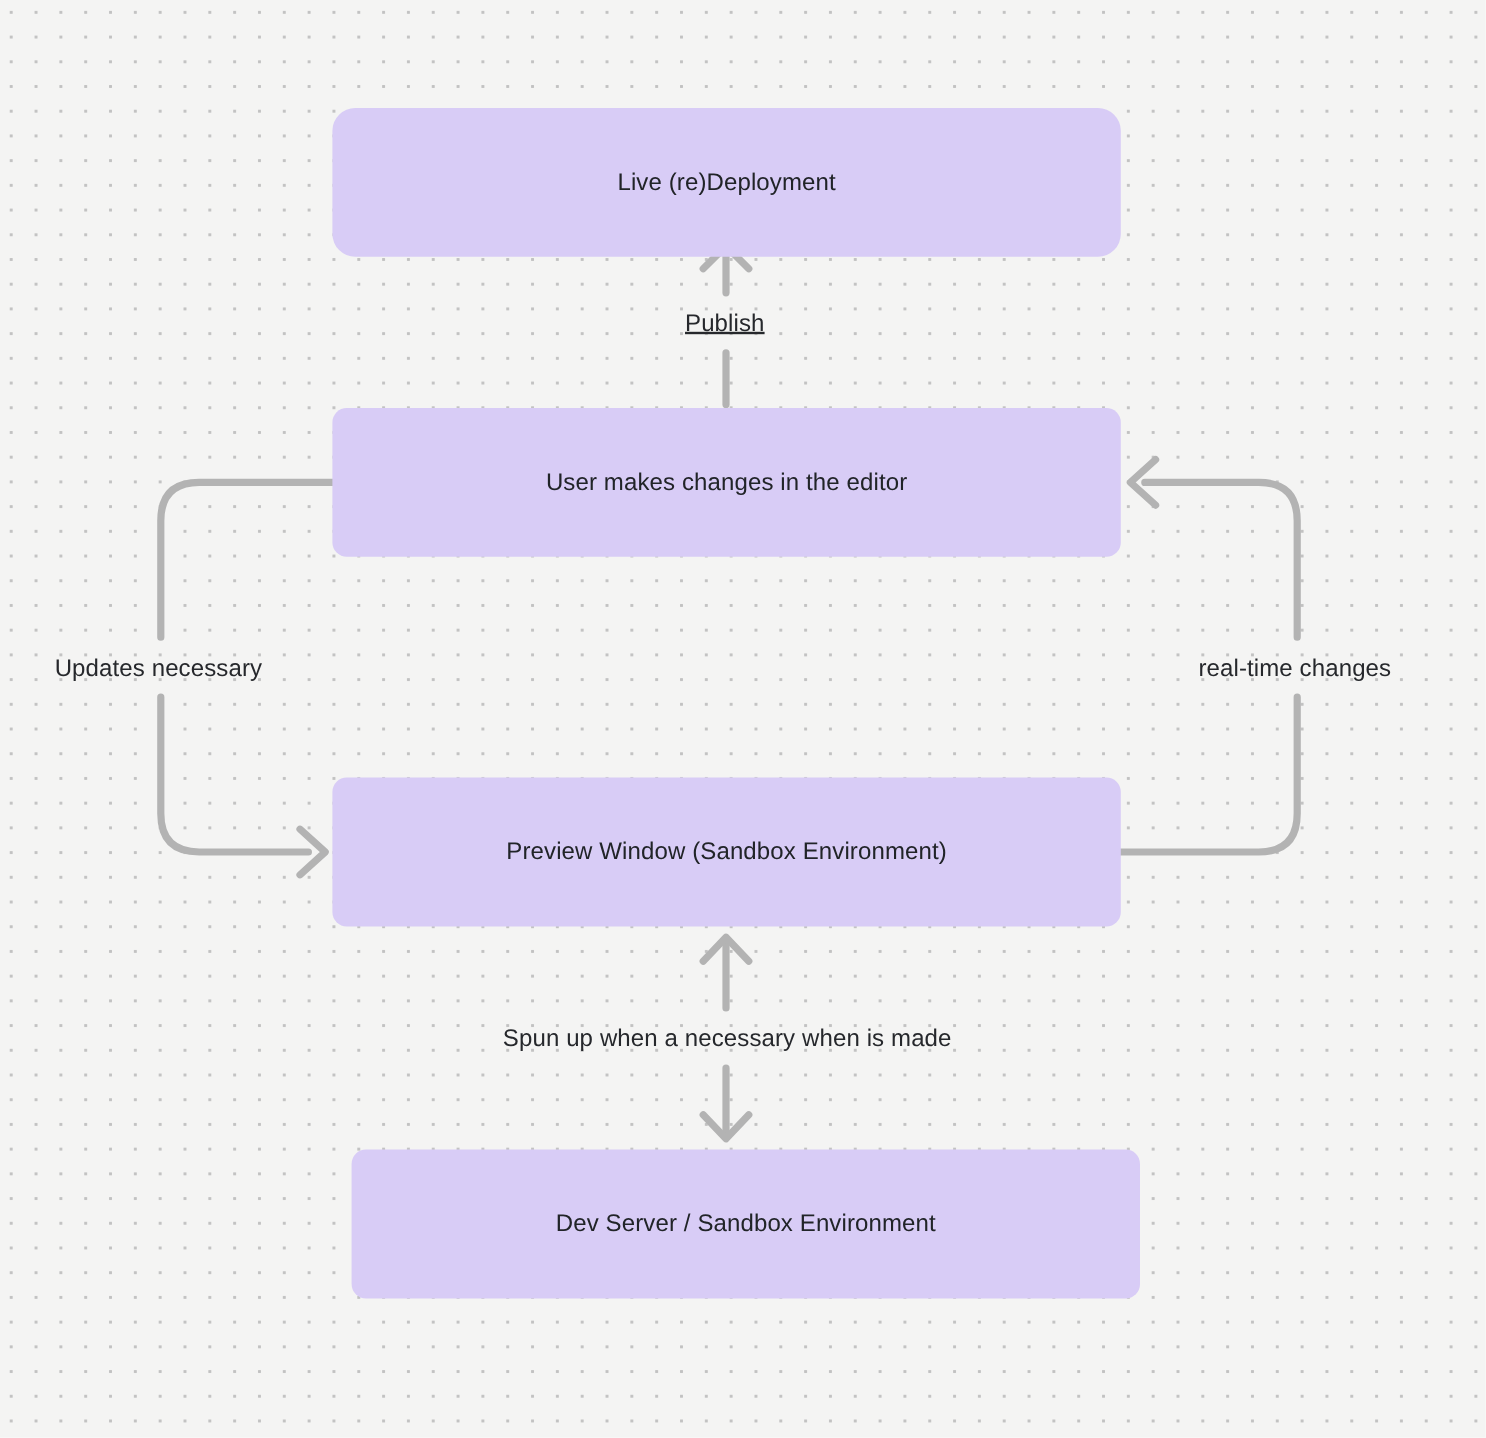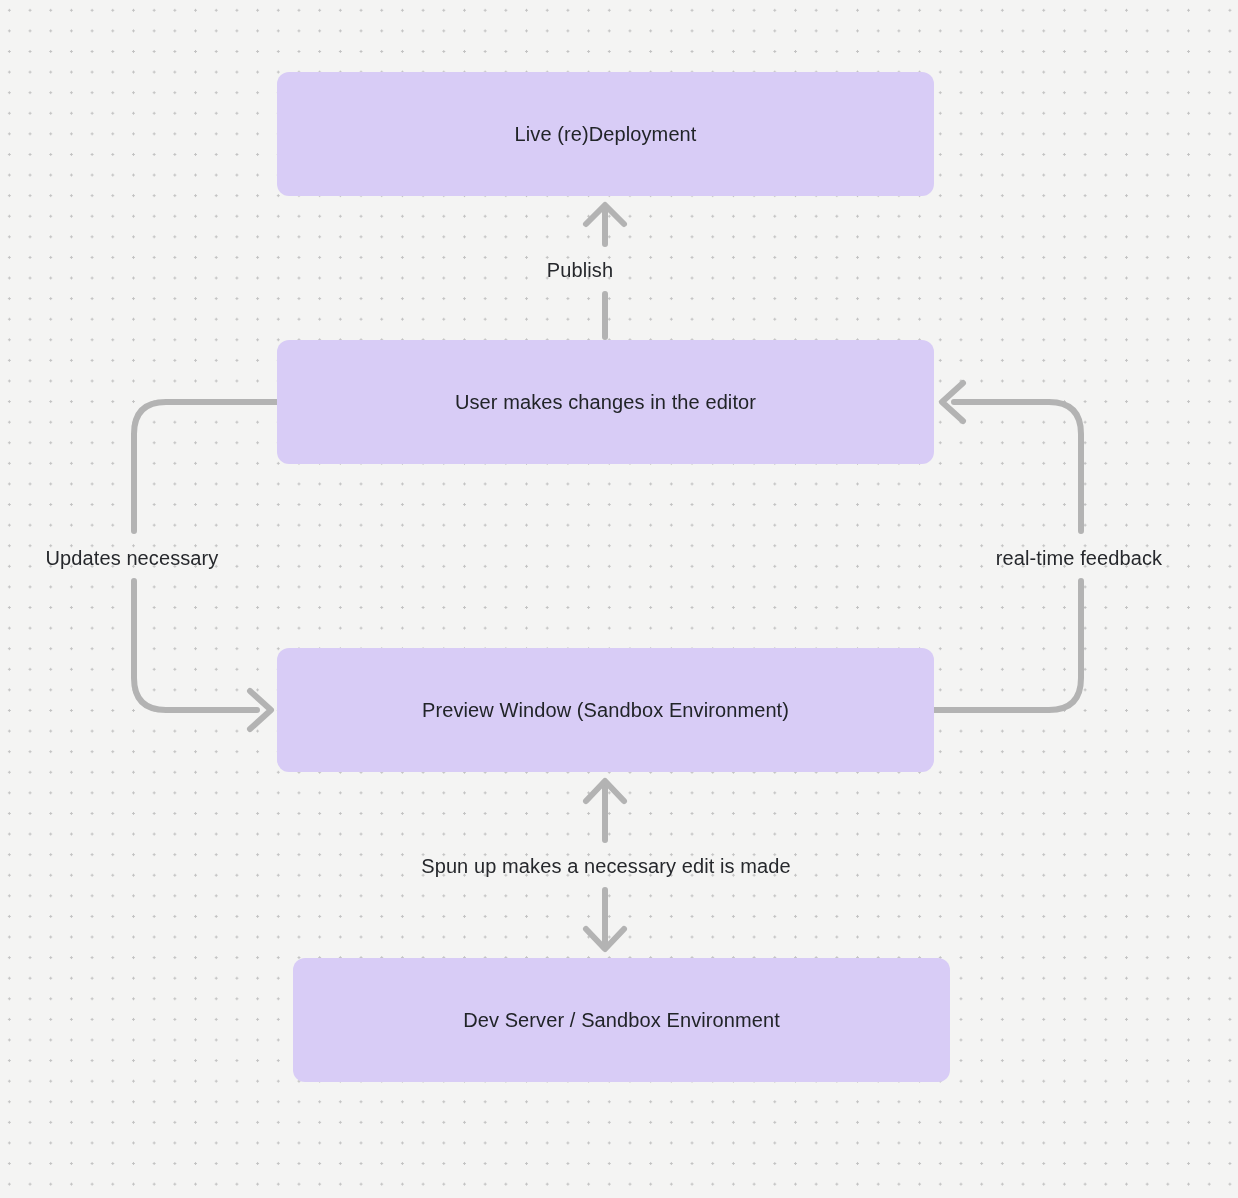--- a/index.html
+++ b/index.html
@@ -49,33 +49,33 @@
     display: flex;
     align-items: center;
     justify-content: center;
   }
   .node-label {
     color: var(--node-text);
     font-size: 20px;
     line-height: 1.2;
     letter-spacing: 0.1px;
   }
-  .node-live   { top: 72px;  }
+  .node-live   { top: 90px; border-radius: 19px;  }
   .node-editor { top: 340px; }
   .node-preview{ top: 648px; }
   .node-dev    { top: 958px; margin-left: 16px; }
   .edge-label {
     position: absolute;
     transform: translate(-50%, -50%);
     color: var(--label-text);
     font-size: 20px;
     white-space: nowrap;
     letter-spacing: 0.1px;
   }
-  .label-publish  { left: 580px;  top: 270px; }
+  .label-publish  { left: 604px;  top: 270px; text-decoration: underline; }
   .label-updates  { left: 132px;  top: 558px; }
   .label-feedback { left: 1079px; top: 558px; }
   .label-spunup   { left: 606px;  top: 866px; }
 </style>
 </head>
 <body>
 
 <div class="canvas">
 
   <svg class="edges-svg" viewBox="0 0 1238 1198" aria-hidden="true">
@@ -117,16 +117,16 @@
   <div class="node node-preview">
     <span class="node-label">Preview Window (Sandbox Environment)</span>
   </div>
 
   <div class="node node-dev">
     <span class="node-label">Dev Server / Sandbox Environment</span>
   </div>
 
   <div class="edge-label label-publish">Publish</div>
   <div class="edge-label label-updates">Updates necessary</div>
-  <div class="edge-label label-feedback">real-time feedback</div>
-  <div class="edge-label label-spunup">Spun up makes a necessary edit is made</div>
+  <div class="edge-label label-feedback">real-time changes</div>
+  <div class="edge-label label-spunup">Spun up when a necessary when is made</div>
 
 </div>
 
 </body></html>

